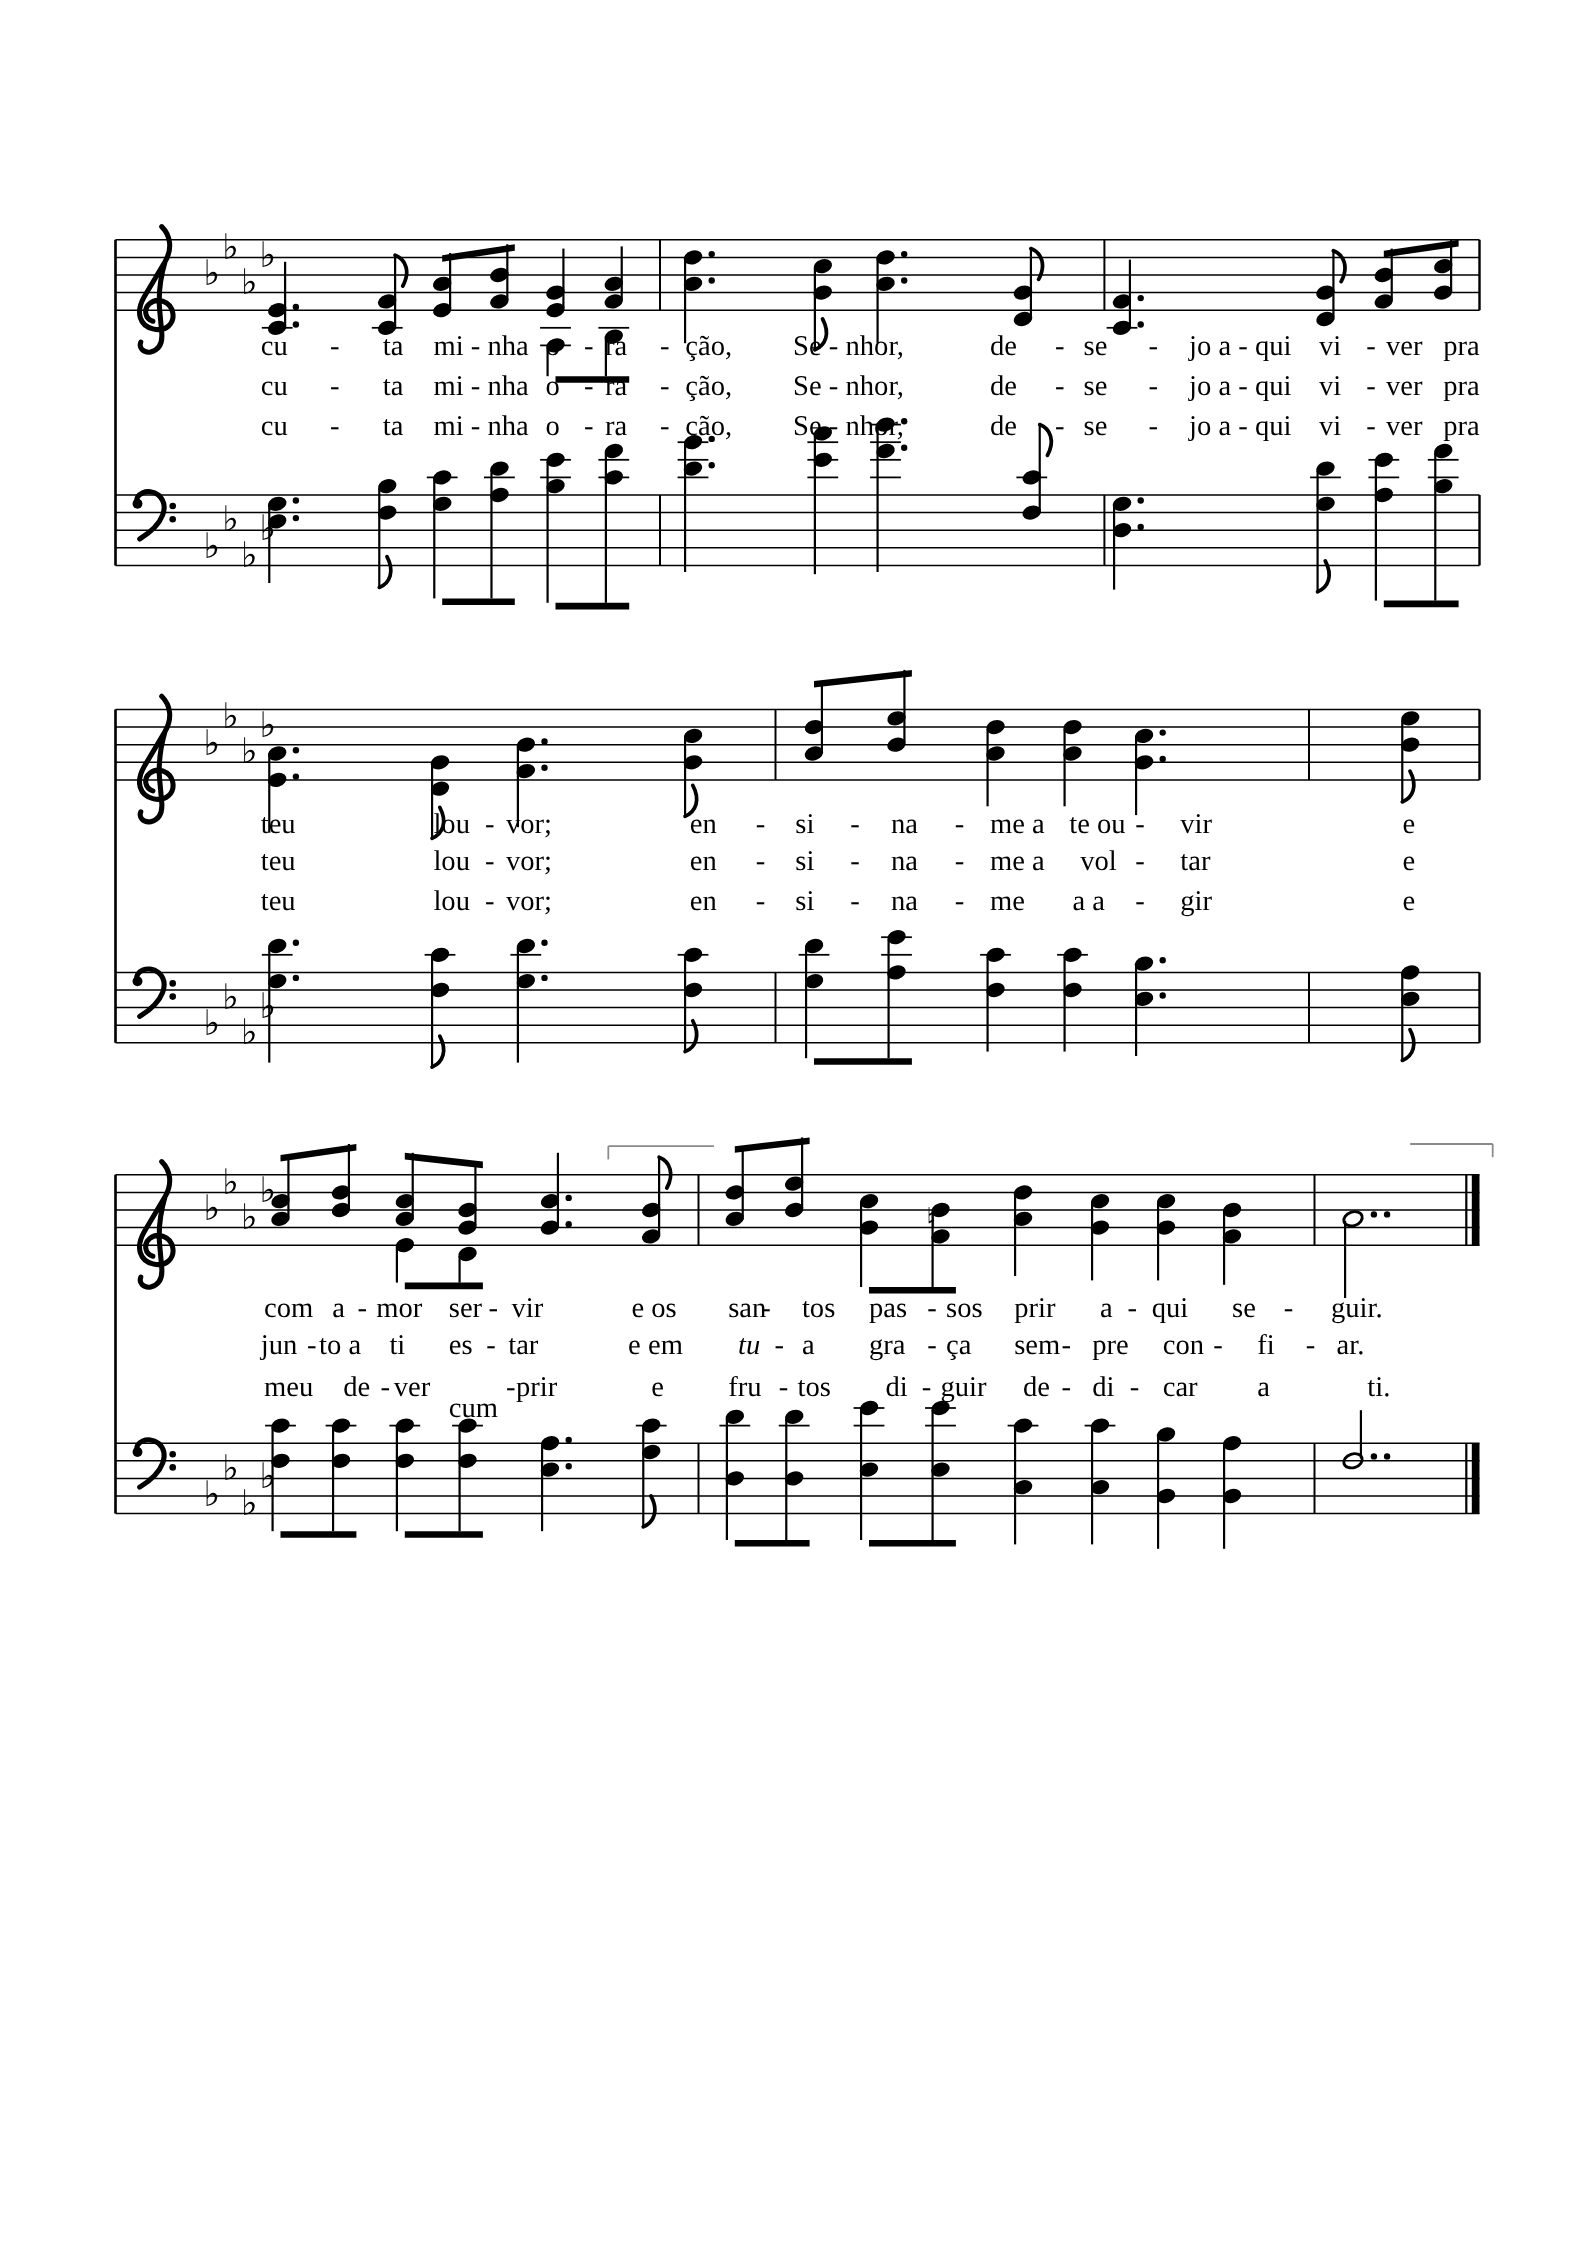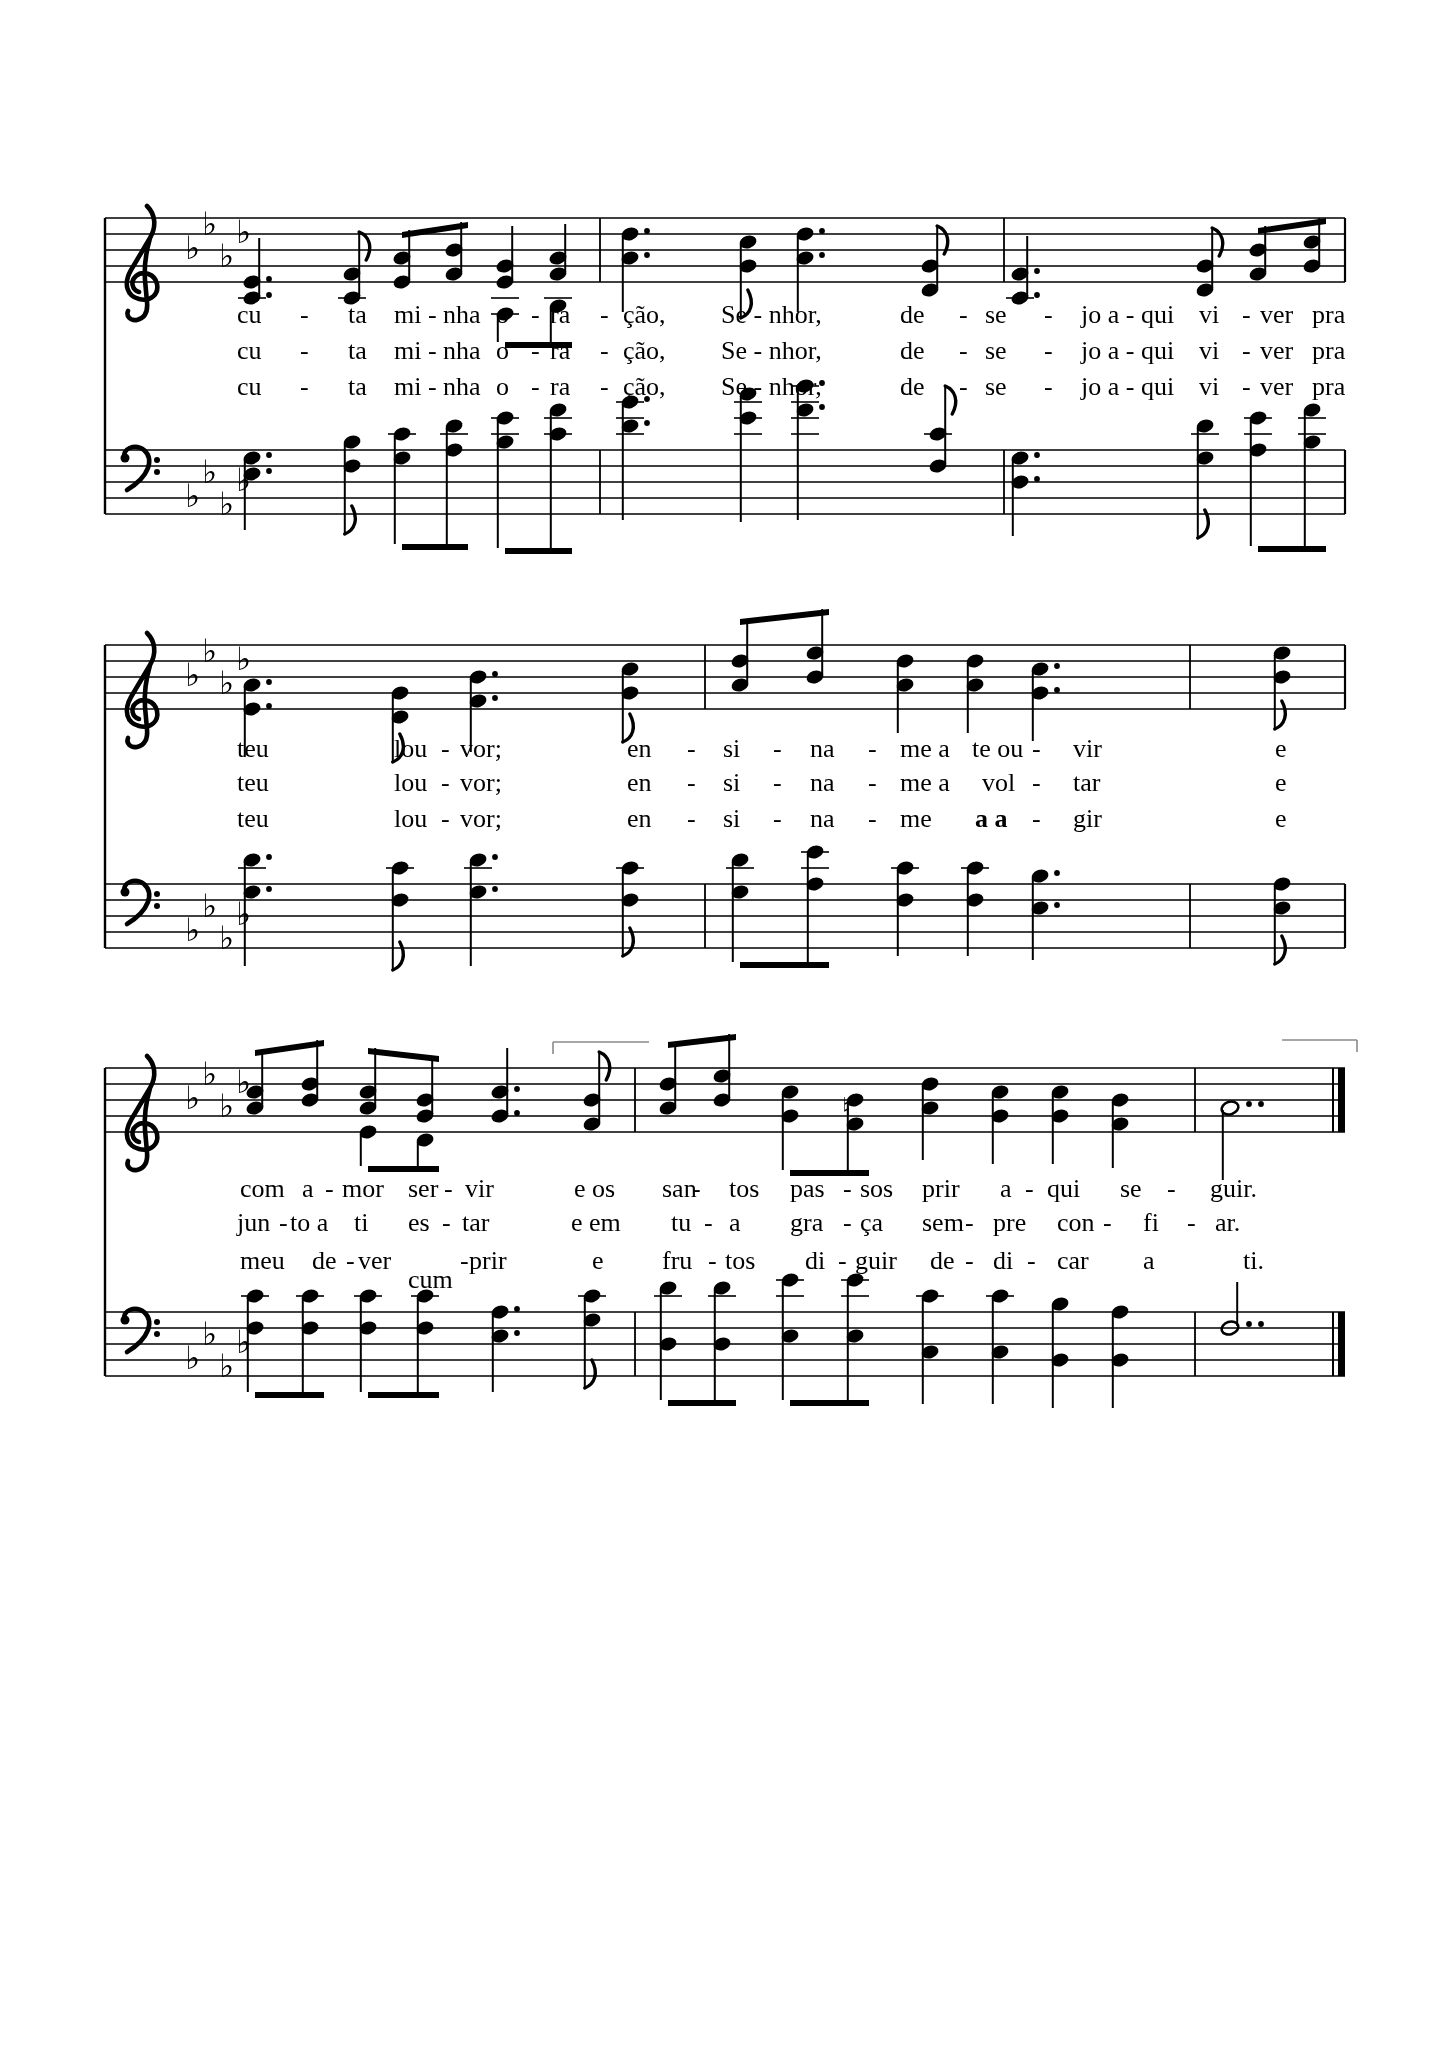--- a/index.html
+++ b/index.html
@@ -576,21 +576,21 @@
         <span class="lyric-syllable" style="left: 394px; top: 806px;">lou</span>
         <span class="lyric-syllable" style="left: 441px; top: 806px;">-</span>
         <span class="lyric-syllable" style="left: 460px; top: 806px;">vor;</span>
         <span class="lyric-syllable" style="left: 627px; top: 806px;">en</span>
         <span class="lyric-syllable" style="left: 687px; top: 806px;">-</span>
         <span class="lyric-syllable" style="left: 723px; top: 806px;">si</span>
         <span class="lyric-syllable" style="left: 773px; top: 806px;">-</span>
         <span class="lyric-syllable" style="left: 810px; top: 806px;">na</span>
         <span class="lyric-syllable" style="left: 868px; top: 806px;">-</span>
         <span class="lyric-syllable" style="left: 900px; top: 806px;">me</span>
-        <span class="lyric-syllable" style="left: 975px; top: 806px; font-weight: bold;">a a</span>
+        <span class="lyric-syllable" style="left: 975px; top: 806px;">a a</span>
         <span class="lyric-syllable" style="left: 1032px; top: 806px;">-</span>
         <span class="lyric-syllable" style="left: 1073px; top: 806px;">gir</span>
         <span class="lyric-syllable" style="left: 1275px; top: 806px;">e</span>
       </div>
       <div>
         <span class="lyric-syllable" style="left: 240px; top: 1176px;">com</span>
         <span class="lyric-syllable" style="left: 302px; top: 1176px;">a</span>
         <span class="lyric-syllable" style="left: 325px; top: 1176px;">-</span>
         <span class="lyric-syllable" style="left: 342px; top: 1176px;">mor</span>
         <span class="lyric-syllable" style="left: 408px; top: 1176px;">ser</span>
@@ -613,21 +613,21 @@
       </div>
       <div>
         <span class="lyric-syllable" style="left: 237px; top: 1210px;">jun</span>
         <span class="lyric-syllable" style="left: 279px; top: 1210px;">-</span>
         <span class="lyric-syllable" style="left: 290px; top: 1210px;">to a</span>
         <span class="lyric-syllable" style="left: 354px; top: 1210px;">ti</span>
         <span class="lyric-syllable" style="left: 408px; top: 1210px;">es</span>
         <span class="lyric-syllable" style="left: 442px; top: 1210px;">-</span>
         <span class="lyric-syllable" style="left: 462px; top: 1210px;">tar</span>
         <span class="lyric-syllable" style="left: 571px; top: 1210px;">e em</span>
-        <span class="lyric-syllable" style="left: 671px; top: 1210px;">tu</span>
+        <span class="lyric-syllable" style="left: 671px; top: 1210px; font-style: italic;">tu</span>
         <span class="lyric-syllable" style="left: 704px; top: 1210px;">-</span>
         <span class="lyric-syllable" style="left: 729px; top: 1210px;">a</span>
         <span class="lyric-syllable" style="left: 790px; top: 1210px;">gra</span>
         <span class="lyric-syllable" style="left: 843px; top: 1210px;">-</span>
         <span class="lyric-syllable" style="left: 860px; top: 1210px;">ça</span>
         <span class="lyric-syllable" style="left: 922px; top: 1210px;">sem</span>
         <span class="lyric-syllable" style="left: 965px; top: 1210px;">-</span>
         <span class="lyric-syllable" style="left: 993px; top: 1210px;">pre</span>
         <span class="lyric-syllable" style="left: 1057px; top: 1210px;">con</span>
         <span class="lyric-syllable" style="left: 1103px; top: 1210px;">-</span>

